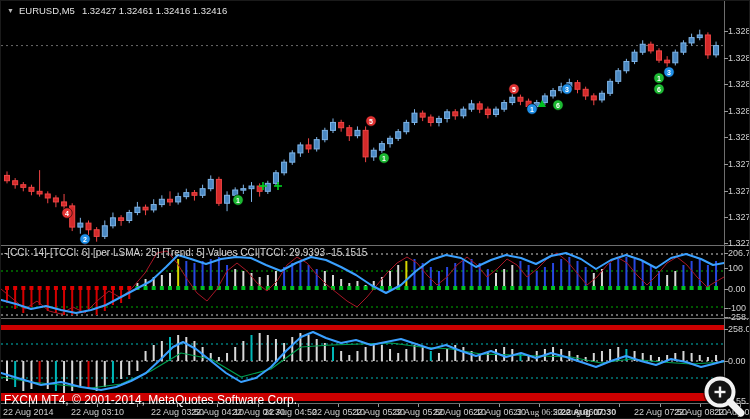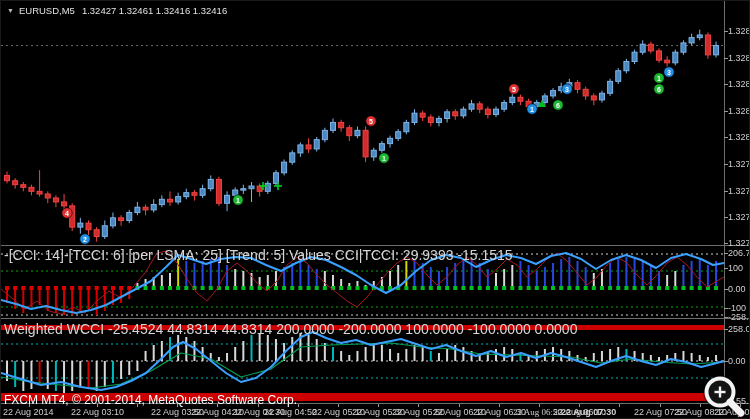--- a/index.html
+++ b/index.html
@@ -2,21 +2,21 @@
 <html><head>
 <meta charset="utf-8">
 <style>
   html,body{margin:0;padding:0;background:#222;}
   .screen{position:relative;width:750px;height:419px;background:#000;overflow:hidden;
           font-family:"Liberation Sans",sans-serif;border:1px solid #1a1a1a;box-sizing:border-box;}
   #gfx{position:absolute;left:0;top:0;width:750px;height:419px;}
   .chart-title{position:absolute;left:6px;top:4px;color:#e2e2e2;font-size:9.5px;white-space:nowrap;z-index:5;}
   .chart-title .dd{color:#b8b8b8;font-size:7px;margin-right:5px;vertical-align:1px;}
   .chart-title .sym{margin-right:7px;}
-  .plabel{position:absolute;left:3px;color:#d6d6d6;font-size:14px;white-space:nowrap;z-index:6;}
+  .plabel{position:absolute;left:3px;color:#d6d6d6;font-size:10px;white-space:nowrap;z-index:6;}
   #p1label{top:246px;}
   #p2label{top:320px;}
   #footer-text{position:absolute;left:3px;top:392px;color:#ffffff;font-size:12px;z-index:7;white-space:nowrap;}
   .axis-label{position:absolute;left:727px;color:#d0d0d0;font-size:9px;white-space:nowrap;z-index:6;}
   .time-label{position:absolute;top:406px;color:#d0d0d0;font-size:9px;white-space:nowrap;z-index:6;}
   .time-label.date{font-weight:normal;}
   #magnifier{position:absolute;left:700px;top:372px;z-index:20;}
   .tick{position:absolute;background:#9a9a9a;z-index:6;}
 </style>
 </head>
@@ -513,21 +513,20 @@
       <line x1="0" y1="317.5" x2="750" y2="317.5" stroke="#6e6e6e" stroke-width="1"></line>
       <line x1="0" y1="402.5" x2="750" y2="402.5" stroke="#6e6e6e" stroke-width="1"></line>
       <line x1="723.5" y1="0" x2="723.5" y2="402" stroke="#6e6e6e" stroke-width="1"></line>
     </svg>
 
   <div class="chart-title">
     <span class="dd">▼</span><span class="sym">EURUSD,M5</span><span>1.32427 1.32461 1.32416 1.32416</span>
   </div>
 
   <div id="p1label" class="plabel">-[CCI: 14]-[TCCI: 6] [per LSMA: 25] [Trend: 5] Values CCI|TCCI: 29.9393 -15.1515</div>
-  <div id="p2label" class="plabel">Weighted WCCI -25.4524 44.8314 44.8314 200.0000 -200.0000 100.0000 -100.0000 0.0000</div>
 
   <div id="footer-text">FXCM MT4, © 2001-2014, MetaQuotes Software Corp.</div>
 
   <div id="price-axis">
       <div class="axis-label" style="top: 25px;">1.32885</div>
       <div class="tick" style="left: 723px; top: 30px; width: 4px; height: 1px;"></div>
       <div class="axis-label" style="top: 52px;">1.32865</div>
       <div class="tick" style="left: 723px; top: 57px; width: 4px; height: 1px;"></div>
       <div class="axis-label" style="top: 78px;">1.32845</div>
       <div class="tick" style="left: 723px; top: 83px; width: 4px; height: 1px;"></div>

